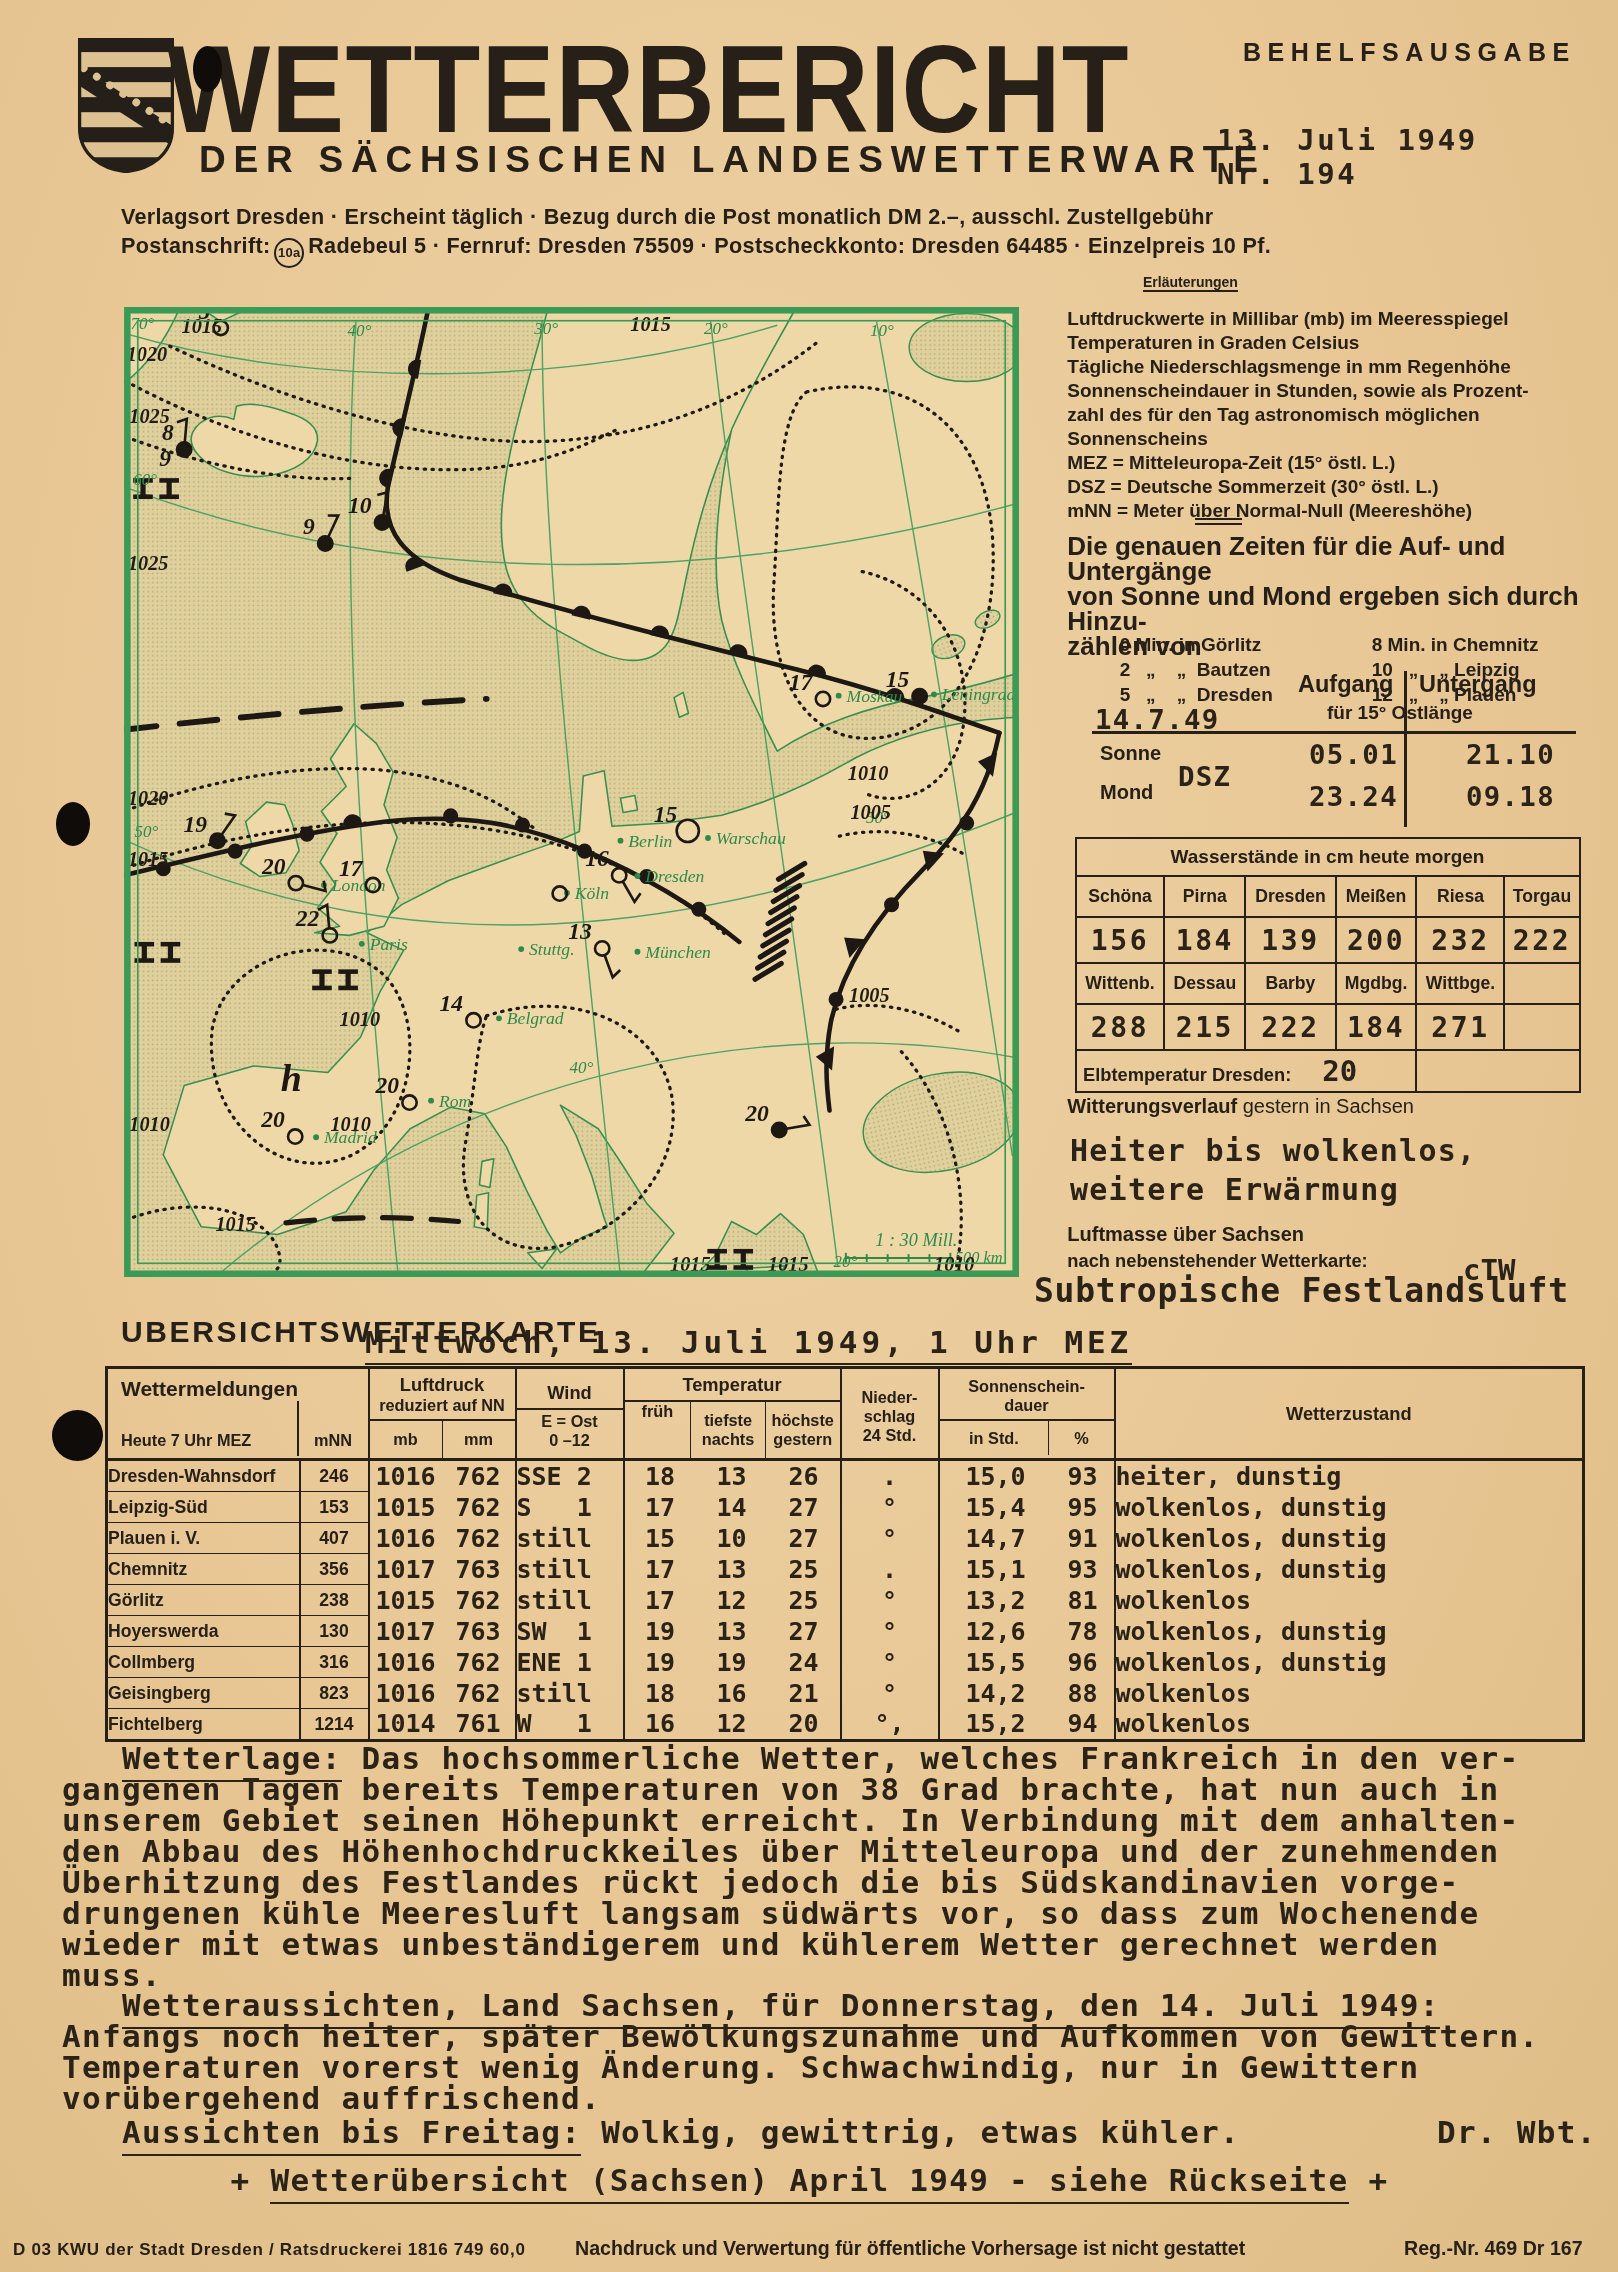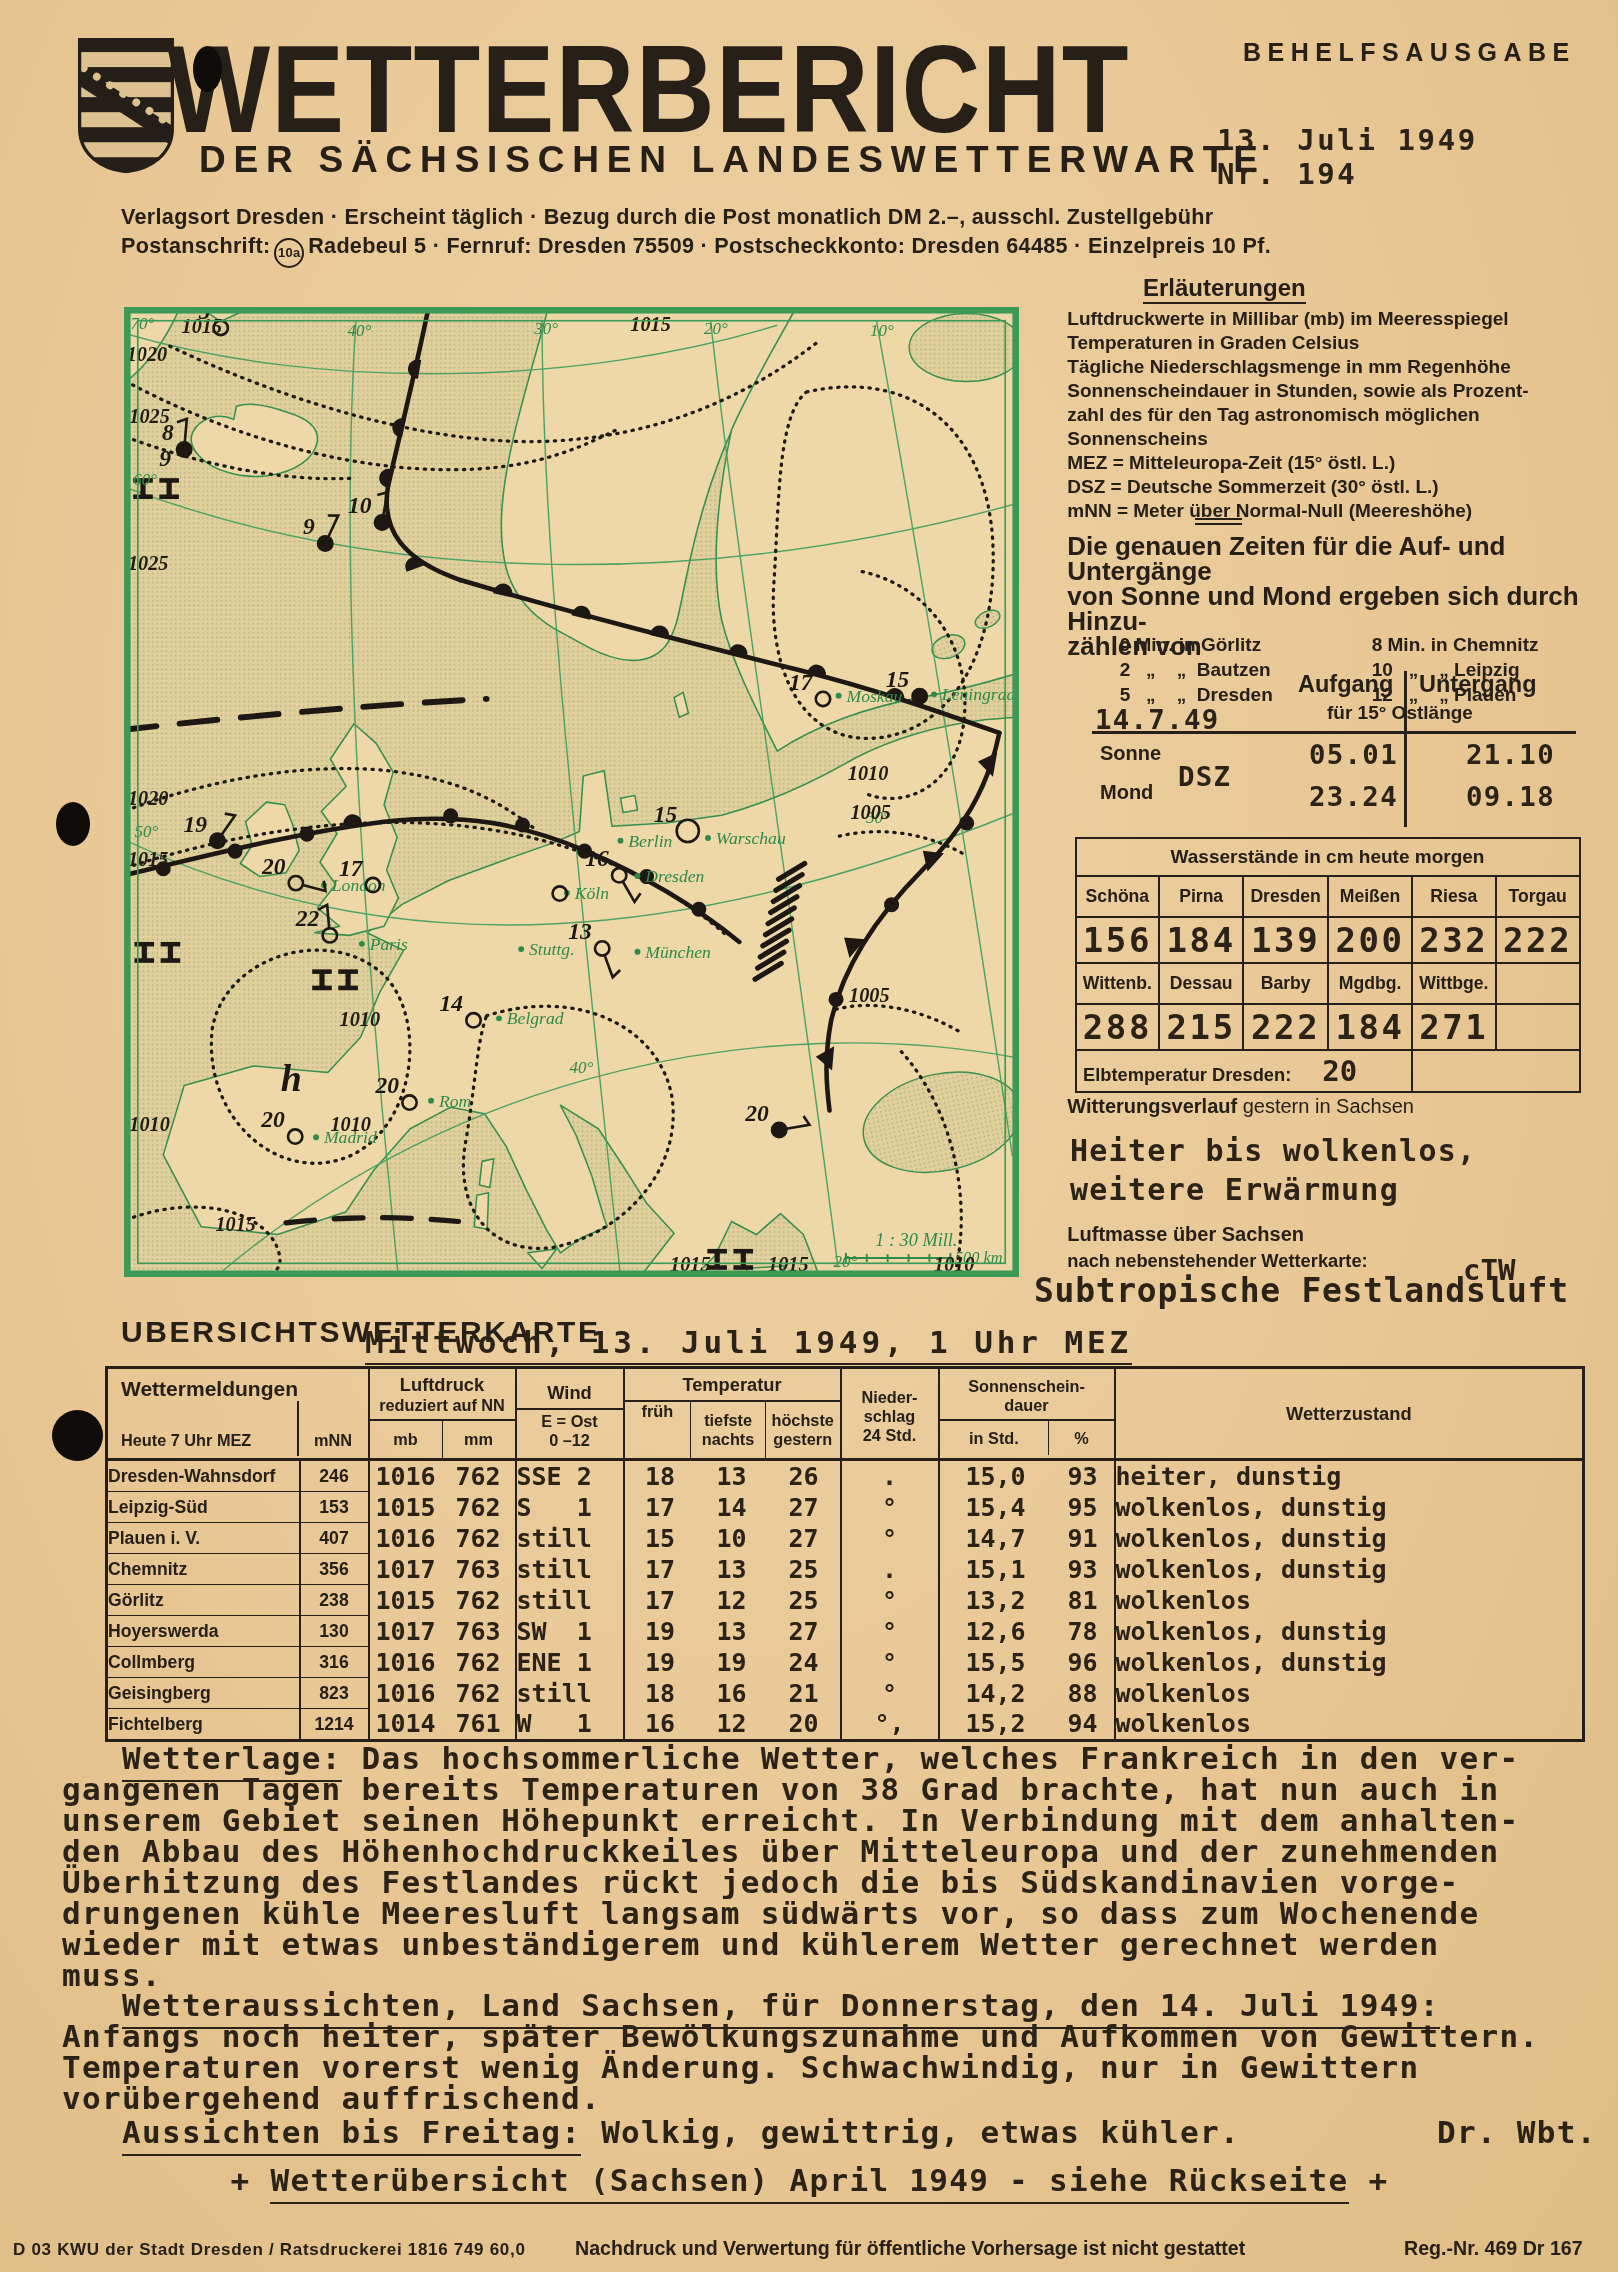--- a/index.html
+++ b/index.html
@@ -27,36 +27,36 @@
   
   #map{left:124px;top:307px;}
   text.grat{fill:#2f8a4a;font:italic 26px "Liberation Serif",serif;}
   text.city{fill:#2f8a4a;font:italic 27px "Liberation Serif",serif;}
   text.iso{fill:#221c15;font:italic bold 31px "Liberation Serif",serif;}
   text.stemp{fill:#1d1812;font:italic bold 36px "Liberation Serif",serif;}
   text.high{fill:#1d1812;font:italic bold 58px "Liberation Serif",serif;}
   text.scale{fill:#2f8a4a;font:italic 28px "Liberation Serif",serif;}
   
   #right-col{left:1066px;top:274px;width:523px;}
-  #erl-heading{left:77px;top:0px;font-size:24px;font-weight:bold;border-bottom:2px solid #262018;}
+  #erl-heading{left:77px;top:0px;font-size:14px;font-weight:bold;border-bottom:2px solid #262018;}
   #erl-lines{left:1.3px;top:33px;width:520px;font-size:19px;font-weight:bold;line-height:24px;}
   #erl-divider{left:129px;top:244px;width:47px;border-top:2.6px solid #262018;border-bottom:2.6px solid #262018;height:2.6px;}
   #zeiten-intro{left:1.3px;top:260px;font-size:26px;font-weight:bold;line-height:25px;}
   .zrow{position:absolute;font-size:19px;font-weight:bold;white-space:pre;}
   #sonne-block{left:0;top:397px;width:523px;height:157px;}
   .sb{position:absolute;font-size:20px;font-weight:bold;}
   .sbt{position:absolute;font-size:27.4px;letter-spacing:1.3px;}
   #sb-vline{position:absolute;left:338px;top:0px;width:2.6px;height:156px;background:#262018;}
   #sb-hline{position:absolute;left:26px;top:60px;width:484px;height:2.6px;background:#262018;}
   
   #wtable{left:8.5px;top:563px;width:506px;border-collapse:collapse;}
   #wtable td,#wtable th{border:2px solid #262018;text-align:center;}
   #wtable .wtitle{font-size:19px;font-weight:bold;height:34px;}
   #wtable .wh{font-size:17.6px;font-weight:bold;height:37px;}
-  #wtable .wv{height:42px;font-size:34px;letter-spacing:2.6px;border-top-width:1.3px;border-radius:6px;}
+  #wtable .wv{height:42px;font-size:28px;letter-spacing:2.6px;border-top-width:1.3px;border-radius:6px;}
   #wtable .welb{font-size:18.3px;font-weight:bold;text-align:left;padding-left:6.5px;height:38px;}
   #witt-heading{left:1.3px;top:821px;font-size:20px;}
   #witt-typed{left:3.9px;top:857px;font-size:30px;line-height:39px;letter-spacing:1.3px;}
   #luft1{left:1.3px;top:949px;font-size:20px;font-weight:bold;}
   #luft2{left:1.3px;top:976px;font-size:18.3px;font-weight:bold;}
   #ctw{left:397px;top:979px;font-size:29px;}
   
   #uebersicht{left:121px;top:1315px;font-size:30px;font-weight:bold;letter-spacing:2.6px;}
   #uebersicht-typed{left:365px;top:1324px;font-size:31px;letter-spacing:3.9px;border-bottom:2.6px solid #2b2318;padding-bottom:2.6px;white-space:nowrap;}
   #main-table{left:105px;top:1366px;width:1477px;border-collapse:collapse;table-layout:fixed;}

